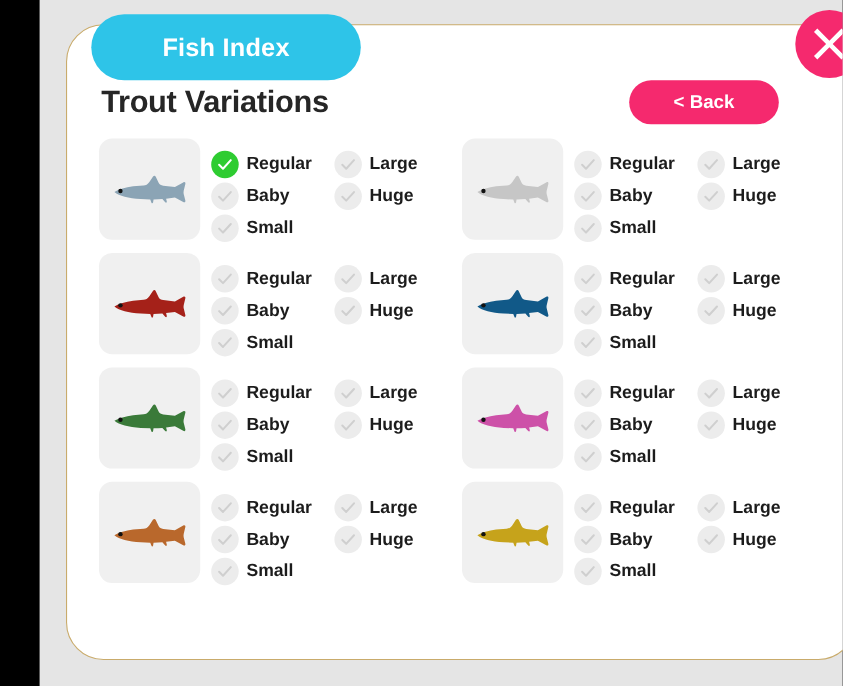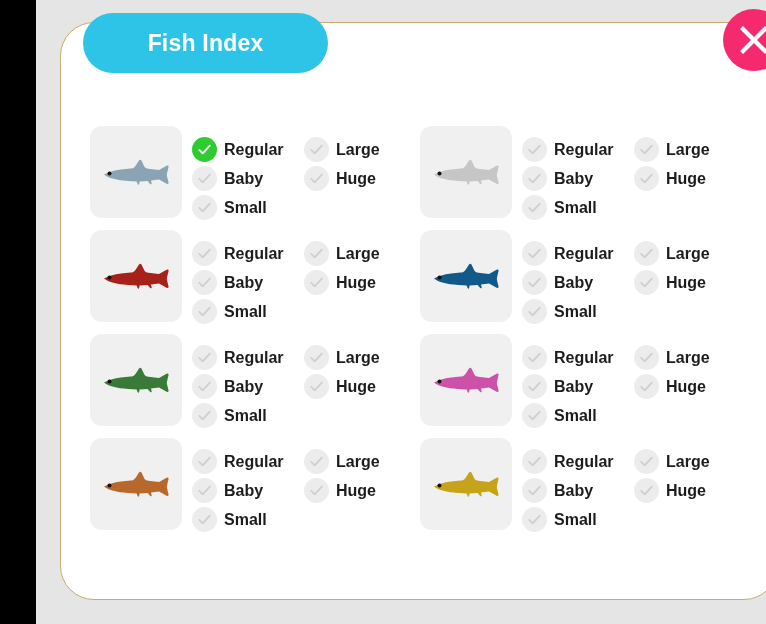--- a/index.html
+++ b/index.html
@@ -175,20 +175,24 @@
     <span class="tab-label">Fish Index</span>
   </div>
 
   <div class="close-btn">
     <svg width="62" height="62" viewBox="0 0 62 62">
       <path d="M20 17 L31 28 L42 17 L45 20 L34 31 L45 42 L42 45 L31 34 L20 45 L17 42 L28 31 L17 20 Z" fill="#ffffff"></path>
     </svg>
   </div>
 
   <div class="title-row">
+    <div class="page-title">Trout Variations</div>
+    <div class="back-btn">
+      <span class="back-label">&lt; Back</span>
+    </div>
   </div>
 
   <div class="grid" id="grid">
       <div class="variant">
         <div class="thumb">
           <svg width="76" height="46" viewBox="0 0 76 46">
             <path d="M6 25.6 C10 23.2 16 21.3 23 20.4 L32.5 19.6 C34.6 19.6 36.2 18.6 37.8 16.4 L41 11.6 C41.8 10.4 43 10.4 43.6 11.7 L46.2 17.2 C47 18.8 48.4 19.6 50.4 19.8 L61 21 L68.6 16.8 C69.9 16.1 70.8 16.8 70.5 18.2 L69 24.4 C68.8 25.4 68.8 26.4 69 27.3 L70.5 33.3 C70.8 34.7 69.9 35.4 68.6 34.7 L61 30.6 L53 31.6 L53.6 34 C53.9 35.2 53 35.8 52.2 34.9 L49.6 32 C47 32.2 44.4 32.4 41.6 32.4 L41.2 34.8 C41 36 40 36.1 39.6 35 L38.6 32.4 L30 32 C18.6 31.4 10.4 29.2 6 25.6 Z" fill="#8ba4b5"></path>
             <circle cx="11.5" cy="24.6" r="2" fill="#111111"></circle>
           </svg>
         </div>

